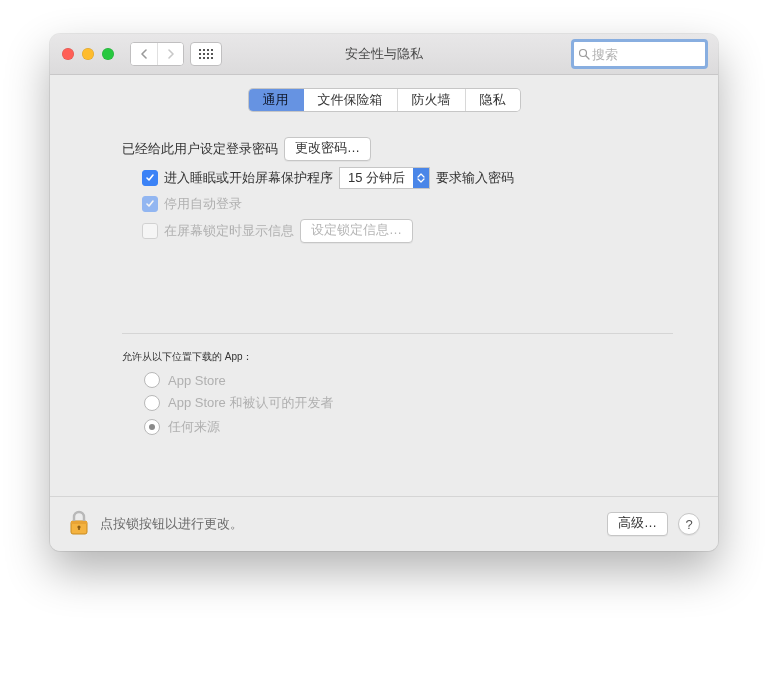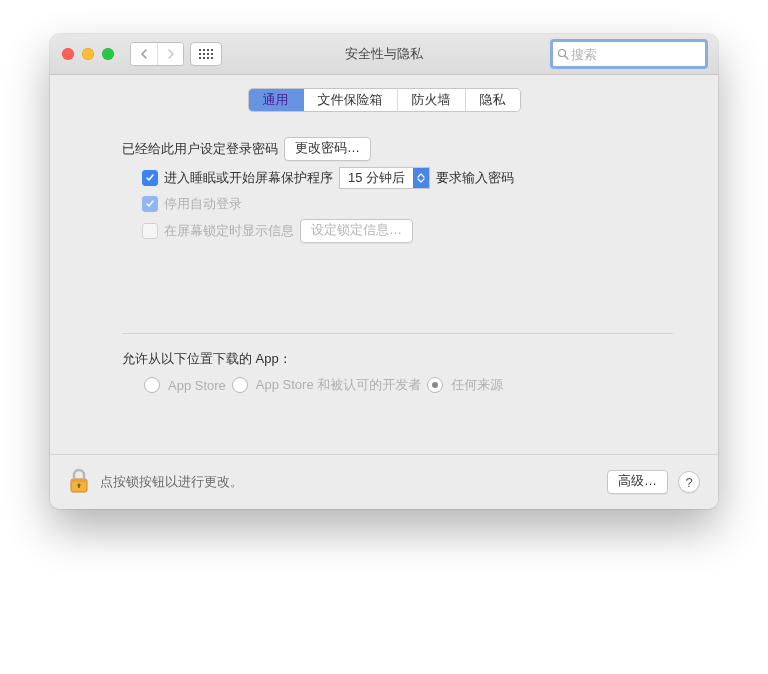--- a/index.html
+++ b/index.html
@@ -81,21 +81,21 @@
   }
   .title {
     flex: 1;
     text-align: center;
     font-size: 13px;
     color: #4a4a4a;
   }
   .searchwrap {
     position: absolute;
     right: 10px;
-    width: 158px;
+    width: 137px;
     height: 22px;
     border: 3px solid #88aee0;
     border-radius: 4px;
     background: #fff;
     display: flex;
     align-items: center;
     padding: 12px 4px;
     box-sizing: border-box;
   }
   .searchwrap svg { flex: none; }
@@ -125,21 +125,21 @@
     font-size: 13px;
     background: #fff;
     border-left: 1px solid #d8d8d8;
     color: #333;
     height: 18px;
     line-height: 18px;
   }
   .tab:first-child { border-left: none; }
   .tab.active {
     background: #6693e2;
-    color: #4c1d95;
+    color: #0f172a;
     border-left-color: #6693e2;
   }
   .tab.active + .tab { border-left-color: #6693e2; text-align: center; }
 
   .content {
     padding: 10px 45px 0 72px;
   }
   .row {
     display: flex;
     align-items: center;
@@ -203,28 +203,28 @@
   .chk.dim { opacity: 0.5; }
   .lbl.dim { color: #b0b0b0; }
 
   .divider {
     height: 1px;
     background: #d5d5d5;
     margin: 90px 0 16px;
   }
 
   .sectionTitle {
-    font-size: 13px;
+    font-size: 10px;
     color: #333;
     margin-bottom: 8px;
   }
   .radiolist {
     padding-left: 22px;
     display: flex;
-    flex-direction: row;
+    flex-direction: column;
     gap: 6px;
     padding-bottom: 60px;
   }
   .radio {
     display: flex; align-items: center; gap: 8px;
   }
   .rdot {
     width: 14px; height: 14px; border-radius: 50%;
     border: 1px solid #b8b8b8; background: #fff;
     display: inline-flex; align-items: center; justify-content: center;

